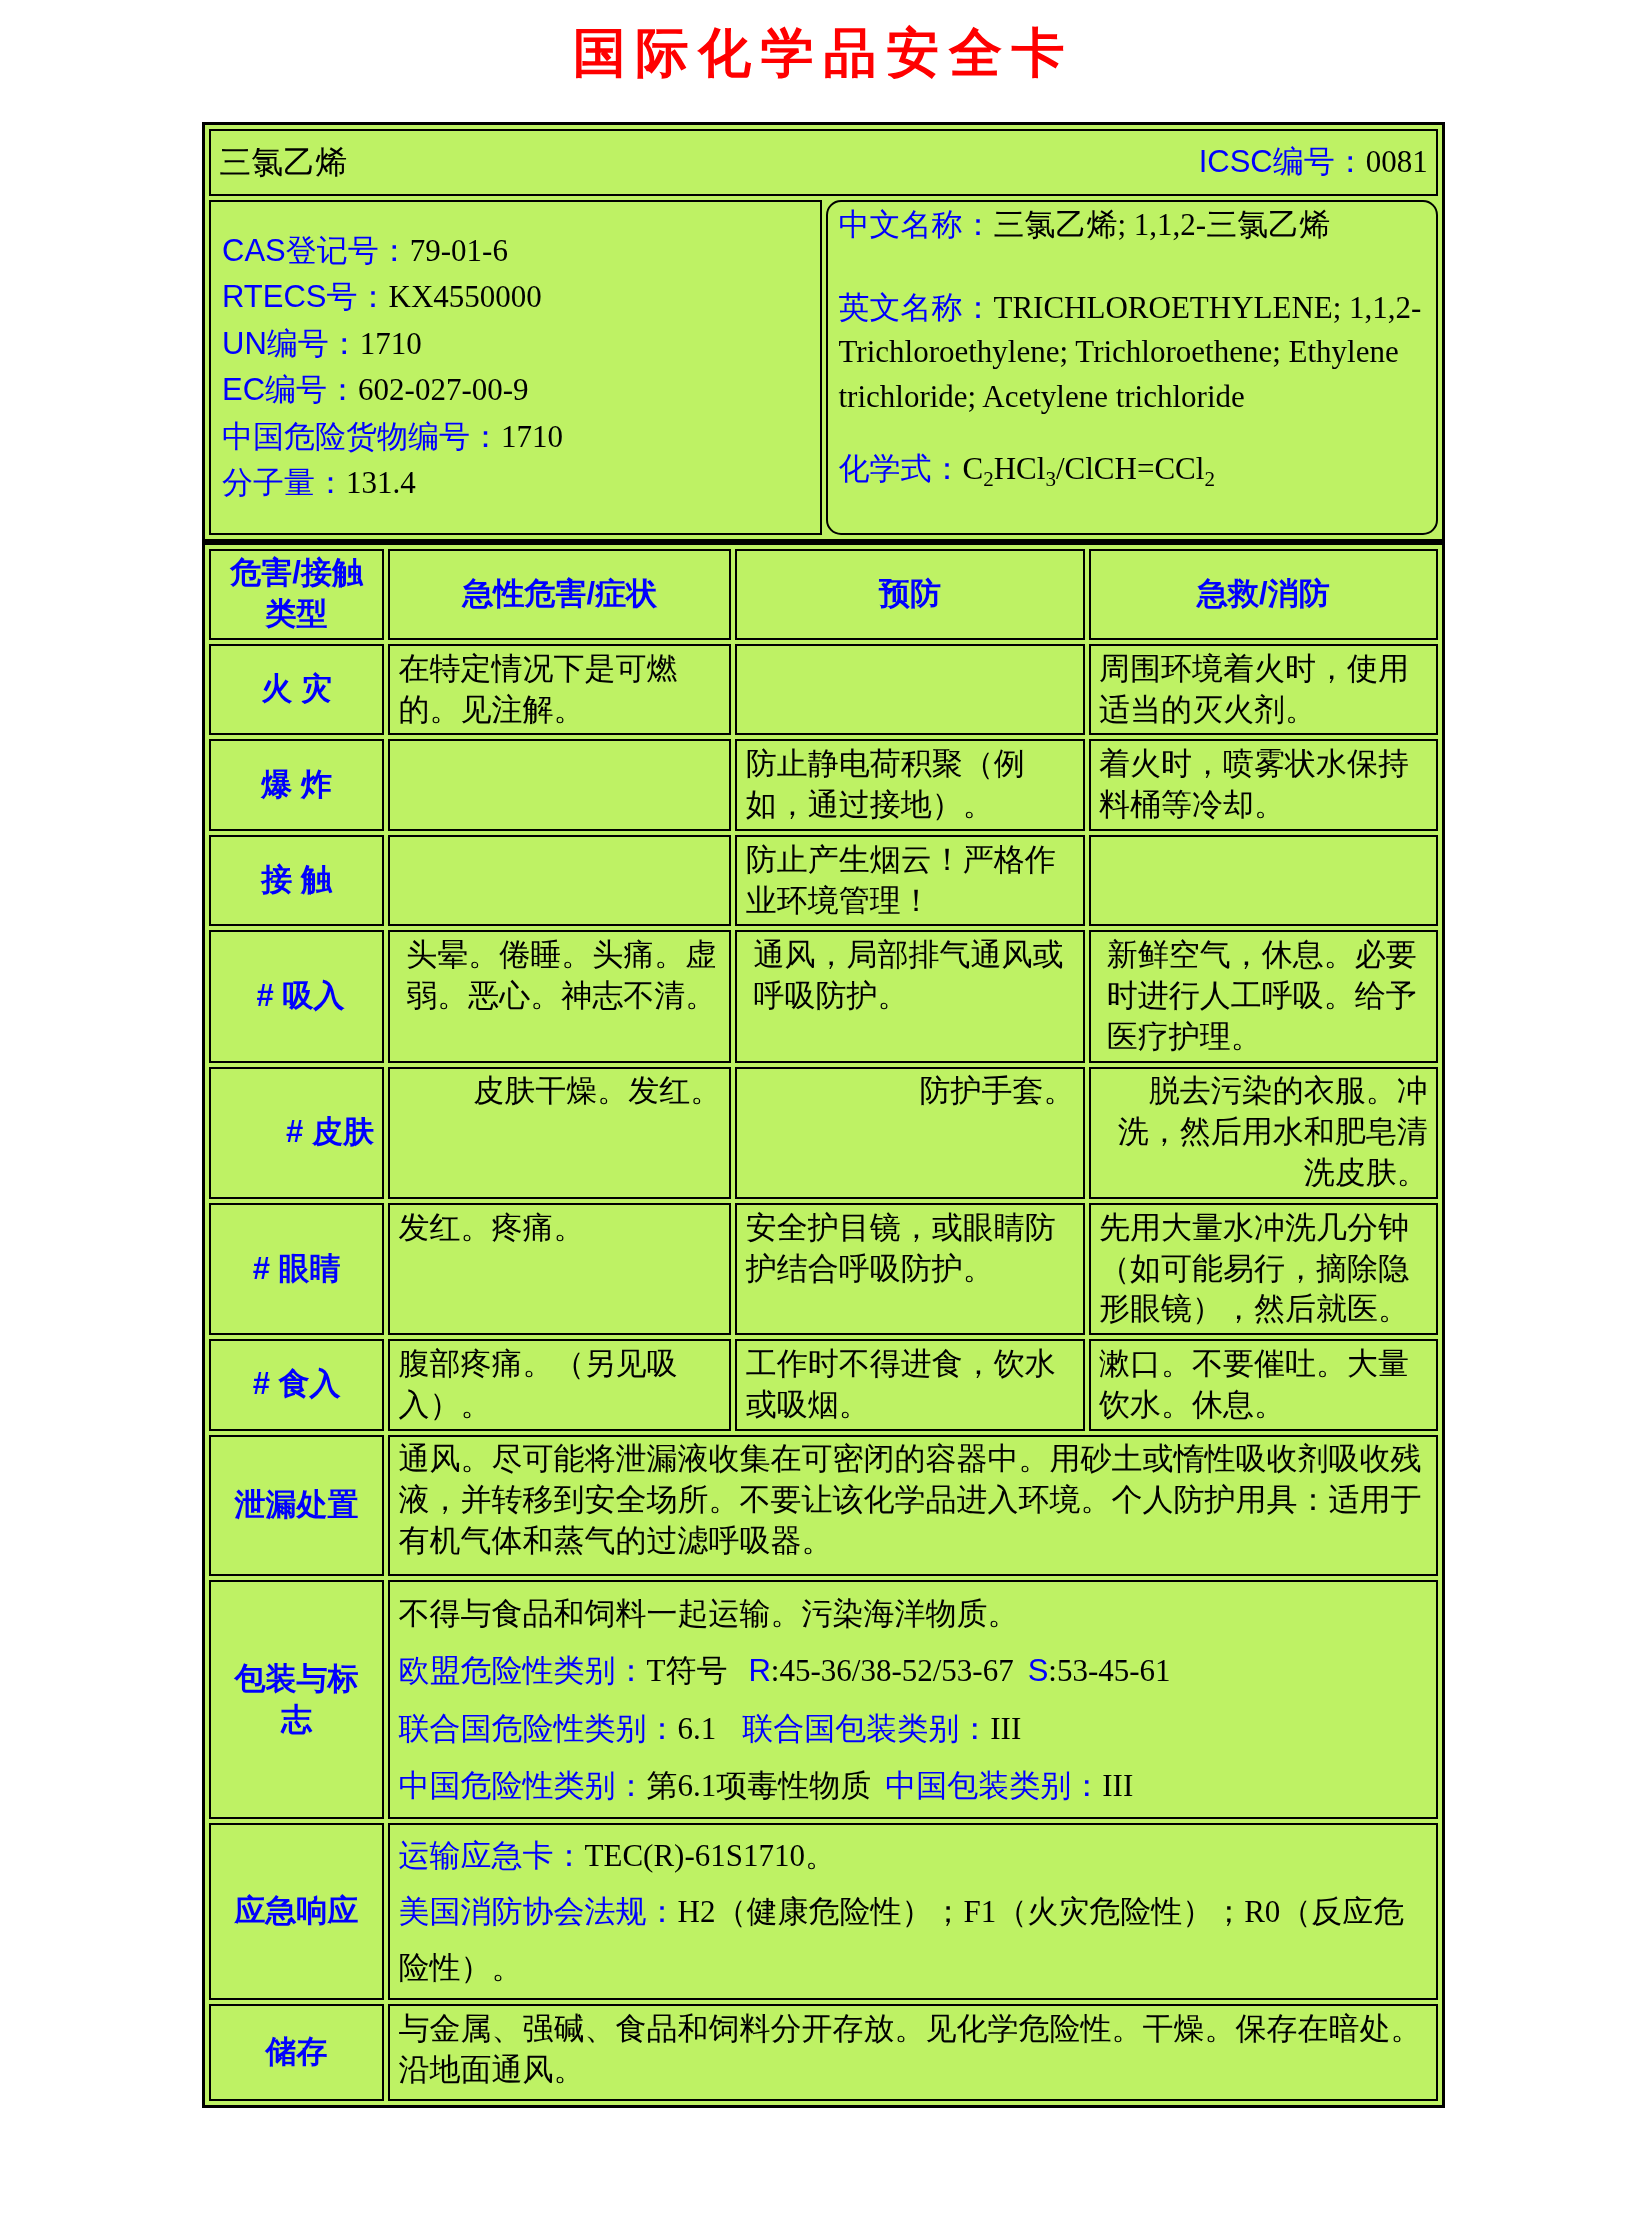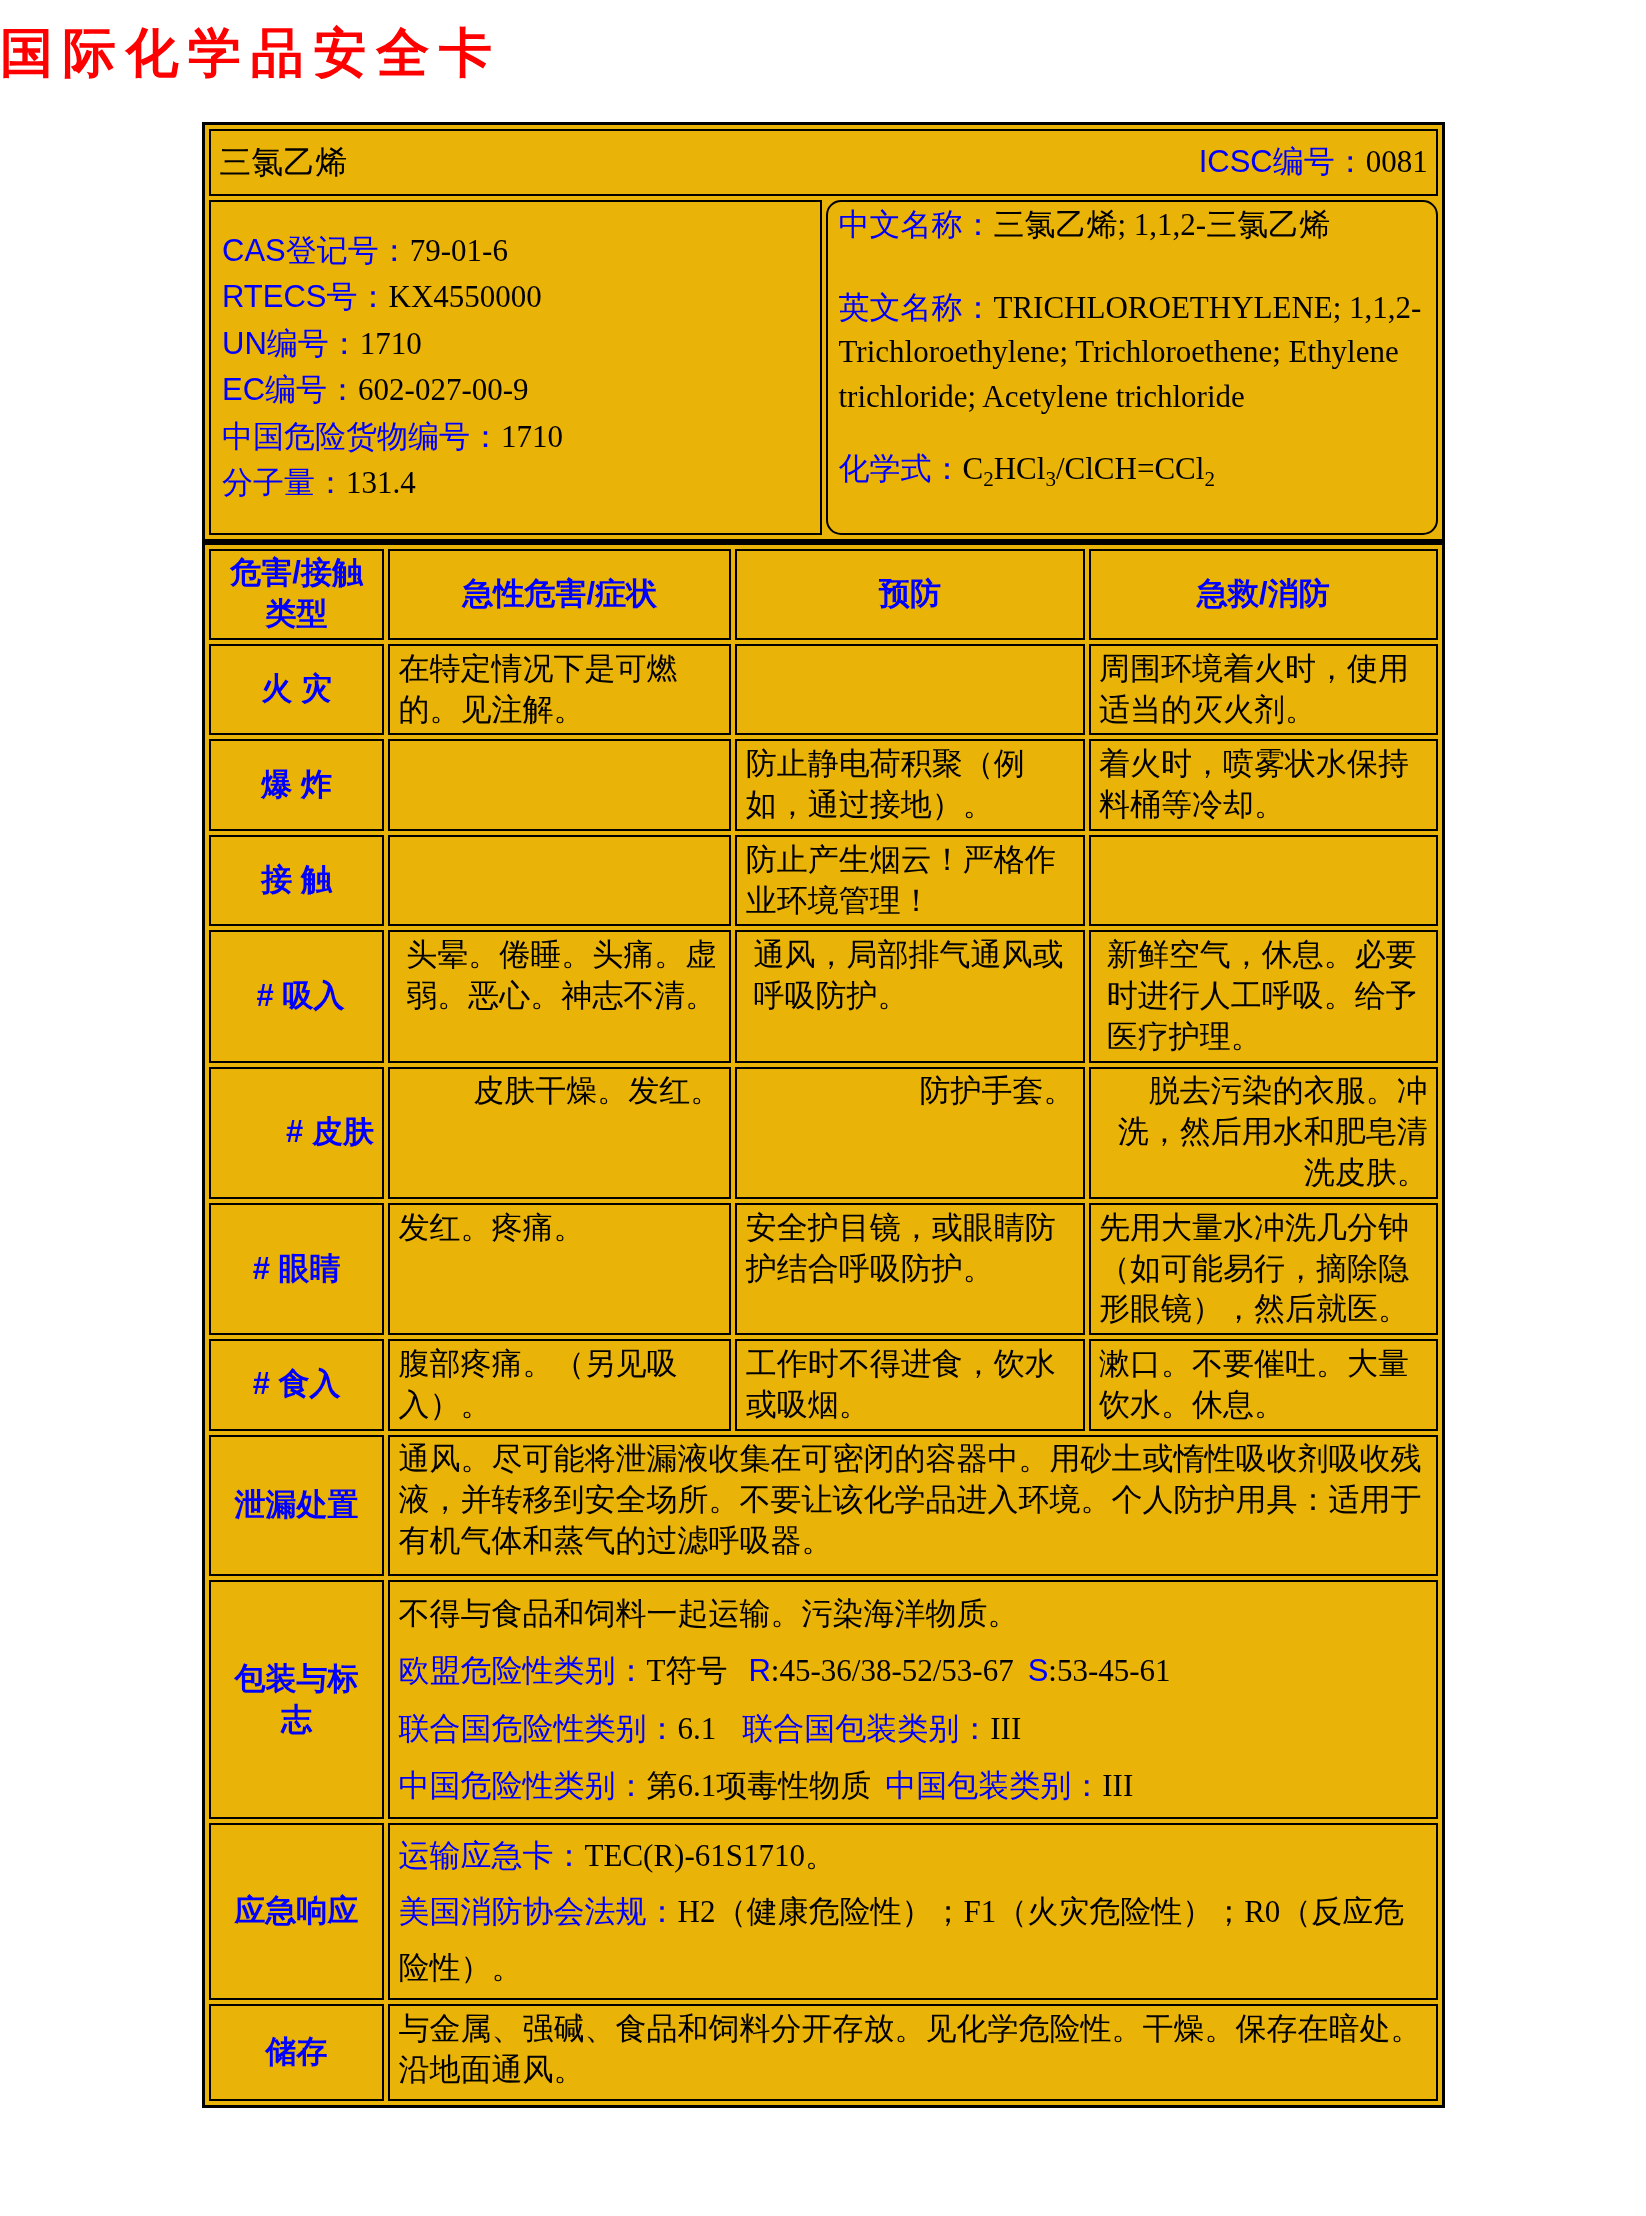--- a/index.html
+++ b/index.html
@@ -5,35 +5,35 @@
   html,body { margin:0; padding:0; background:#fff; }
   body {
     width:1647px; height:2216px;
     font-family:"Liberation Serif", serif;
     color:#000;
   }
   .page { padding-top:18px; }
 
   .title {
     margin:0 0 32px 0;
-    text-align:left;
+    text-align:center;
     color:#ff0000;
     font-family:"Liberation Sans", sans-serif;
     font-weight:bold;
     font-size:53px;
     letter-spacing:9.7px;
   }
 
   table.tbl {
     width:1243px;
     margin:0 auto;
     border-collapse:separate;
     border-spacing:4.2px;
     border:3.5px solid #000;
-    background:#eab308;
+    background:#bef264;
     table-layout:fixed;
   }
   table.tbl td {
     border:2.8px solid #000;
     padding:2.8px 8.3px;
     vertical-align:top;
     font-size:31px;
     line-height:1.32;
     overflow:hidden;
   }

